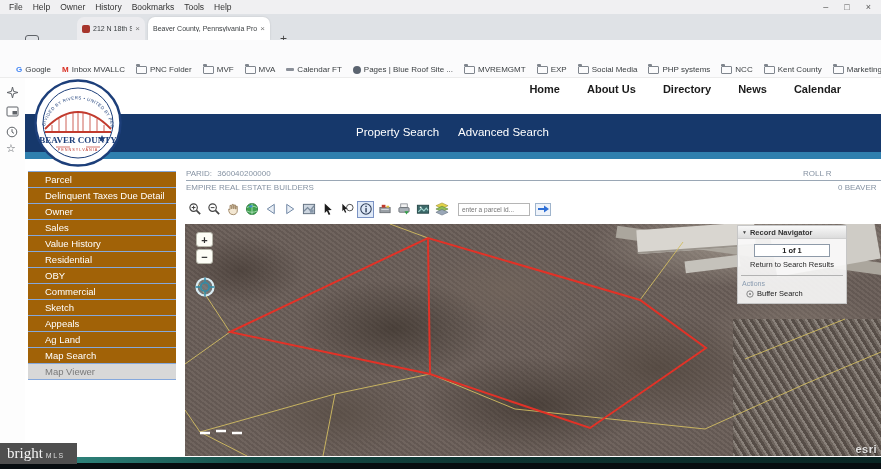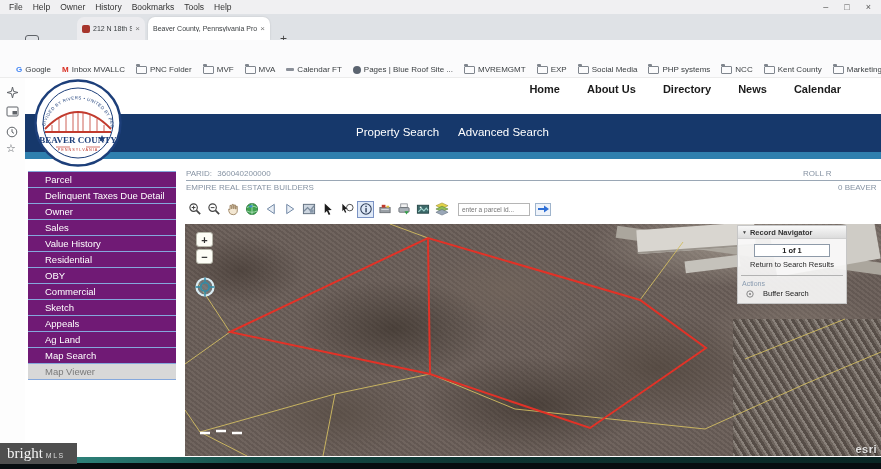--- a/index.html
+++ b/index.html
@@ -54,21 +54,21 @@
   
   #siteheader{position:absolute;left:25px;top:78px;width:856px;height:36px;background:#fff}
   #mainnav{position:absolute;right:40px;top:83px;display:flex;gap:27px;font-size:11px;font-weight:bold;color:#1b1b1b}
   #navybar{position:absolute;left:25px;top:114px;width:856px;height:38px;background:#16386b}
   #subnav{position:absolute;left:356px;top:126px;display:flex;gap:19px;font-size:11.5px;color:#fff}
   #steel{position:absolute;left:25px;top:152px;width:856px;height:7px;background:#2f7fae}
   #logo{position:absolute;left:32px;top:79px;z-index:3}
   #content{position:absolute;left:25px;top:159px;width:856px;height:297px;background:#fff}
 
   
-  #menu{position:absolute;left:28px;top:171px;width:148px;background:#701a75;border-top:1px solid #85a8dc;z-index:2}
+  #menu{position:absolute;left:28px;top:171px;width:148px;background:#a16207;border-top:1px solid #85a8dc;z-index:2}
   .mitem{height:15px;line-height:15px;padding-left:17px;font-size:9.5px;color:#fff;border-bottom:1px solid #85a8dc;
          white-space:nowrap;overflow:hidden}
   .mitem.sel{background:#d8d8d8;color:#7a7a7a}
 
   
   .phdr{position:absolute;font-size:8px;color:#8693a3;white-space:nowrap;z-index:2}
   #prule{position:absolute;left:186px;top:180px;width:695px;border-top:1px solid #9aa7b5;z-index:2}
 
   
   #mtoolbar{position:absolute;left:186px;top:198px;height:22px;display:flex;align-items:center;gap:2px;z-index:2}
@@ -102,21 +102,21 @@
         display:flex;align-items:center;justify-content:center;margin-bottom:2px;box-sizing:border-box;padding:0}
   #locate{position:absolute;left:9px;top:52px;z-index:4}
   #recnav{position:absolute;left:552px;top:1px;width:108px;background:rgba(251,251,251,.9);border:1px solid #c6c6c6;z-index:5;font-size:7.5px;color:#222}
   #recnav .hd{height:12px;background:linear-gradient(#f8f8f8,#dcdcdc);display:flex;align-items:center;gap:3px;
               padding:0 4px;font-weight:bold;color:#333;border-bottom:1px solid #cfcfcf}
   #recnav .hd .tri{font-size:5px;color:#444}
   #recnav .posbox{width:74px;margin:5px auto 0;border:1px solid #8e9aa8;background:#fff;text-align:center;font-weight:bold;padding:1px 0}
   #recnav .ret{text-align:center;margin-top:3px;color:#2b2b2b}
   #recnav .hr{border-top:1px solid #b2b2b2;margin:6px 3px 4px}
   #recnav .act{color:#8a9bb0;font-size:7px;margin:0 0 2px 4px}
-  #recnav .buf{display:flex;align-items:center;gap:9px;margin:0 0 5px 8px;color:#222}
+  #recnav .buf{display:flex;align-items:center;gap:3px;margin:0 0 5px 8px;color:#222}
   #esri{position:absolute;right:4px;bottom:1px;z-index:4;font-size:11px;font-weight:bold;color:rgba(255,255,255,.85);
         text-shadow:0 1px 2px rgba(0,0,0,.6);letter-spacing:.5px}
 
   
   #fteal{position:absolute;left:0;top:457px;width:881px;height:6px;
          background:linear-gradient(90deg,#57b3a9 0px,#2e837b 70px,#16514b 240px,#0e3532 480px,#0a2624 881px)}
   #fdark{position:absolute;left:0;top:463px;width:881px;height:6px;background:#070d10}
   #brand{position:absolute;left:0;top:443px;width:77px;height:21px;background:#4f4f4f;z-index:6;
          display:flex;align-items:baseline;padding-left:7px;box-sizing:border-box}
   #brand .b1{font-family:"Liberation Serif",serif;font-size:15px;color:#f5f5f5;line-height:21px}

